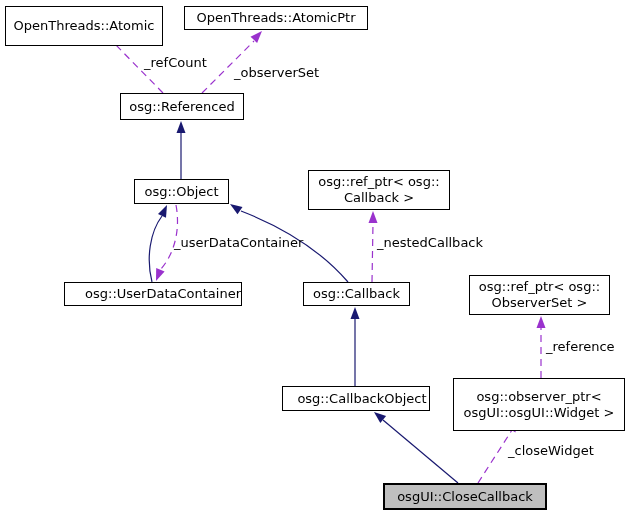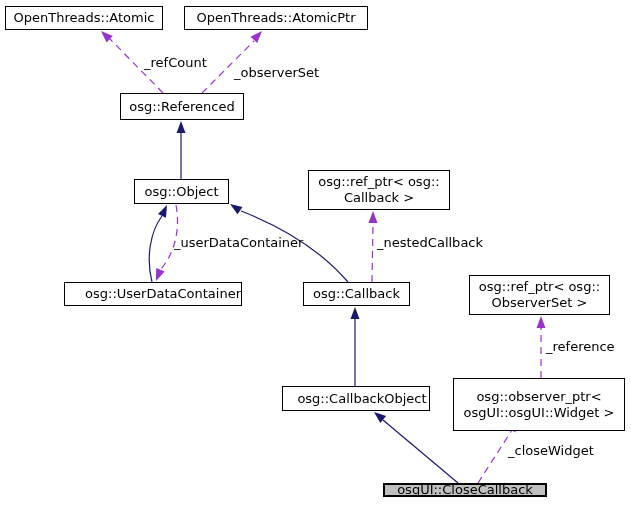--- a/index.html
+++ b/index.html
@@ -90,21 +90,21 @@
     <path class="edge-use" d="M372,282 L373,223"></path>
     <polygon class="arrow-use" points="373,211 368.5,223 377.5,223"></polygon>
 
     <path class="edge-use" d="M541,378 L541,328"></path>
     <polygon class="arrow-use" points="541,316 536.5,328 545.5,328"></polygon>
 
     <path class="edge-use" d="M478,483 L512,430"></path>
     <polygon class="arrow-use" points="518,420 515.4,432.5 507.8,427.7"></polygon>
   </svg>
 
-  <div class="node" style="left:5px; top:6px; width:158px; height:24px;">
+  <div class="node" style="left:5px; top:6px; width:158px; height:40px;">
     <span>OpenThreads::Atomic</span>
   </div>
 
   <div class="node" style="left:184px; top:6px; width:184px; height:24px;">
     <span>OpenThreads::AtomicPtr</span>
   </div>
 
   <div class="node" style="left:120px; top:93px; width:124px; height:27px;">
     <span>osg::Referenced</span>
   </div>
@@ -133,21 +133,21 @@
 
   <div class="node" style="left:282px; top:386px; width:148px; height:25px;padding-left:12px;">
     <span>osg::CallbackObject</span>
   </div>
 
   <div class="node" style="left:453px; top:378px; width:172px; height:53px;">
     <span>osg::observer_ptr&lt;</span>
     <span>osgUI::osgUI::Widget &gt;</span>
   </div>
 
-  <div class="node main" style="left:383px; top:483px; width:164px; height:14px;">
+  <div class="node main" style="left:383px; top:483px; width:164px; height:27px;">
     <span>osgUI::CloseCallback</span>
   </div>
 
   <div class="edge-label" style="left:144px; top:56px;">_refCount</div>
 
   <div class="edge-label" style="left:234px; top:66px;">_observerSet</div>
 
   <div class="edge-label" style="left:174px; top:236px;">_userDataContainer</div>
 
   <div class="edge-label" style="left:377px; top:236px;">_nestedCallback</div>

